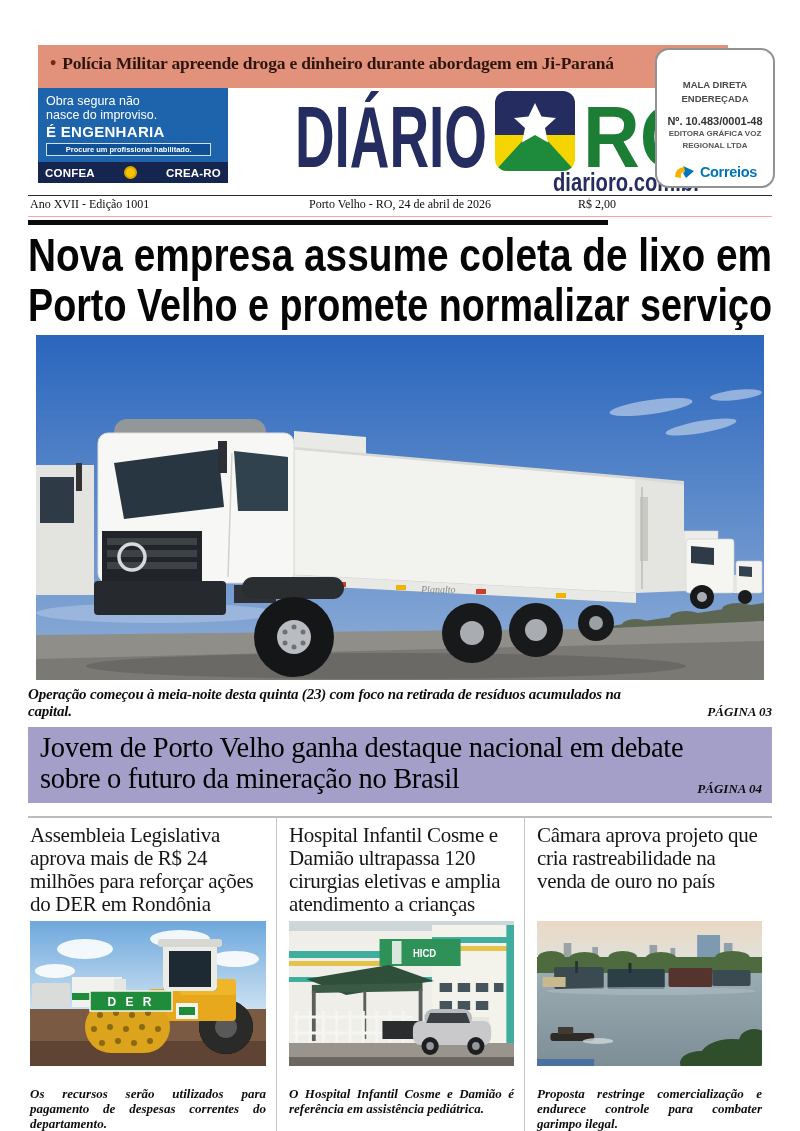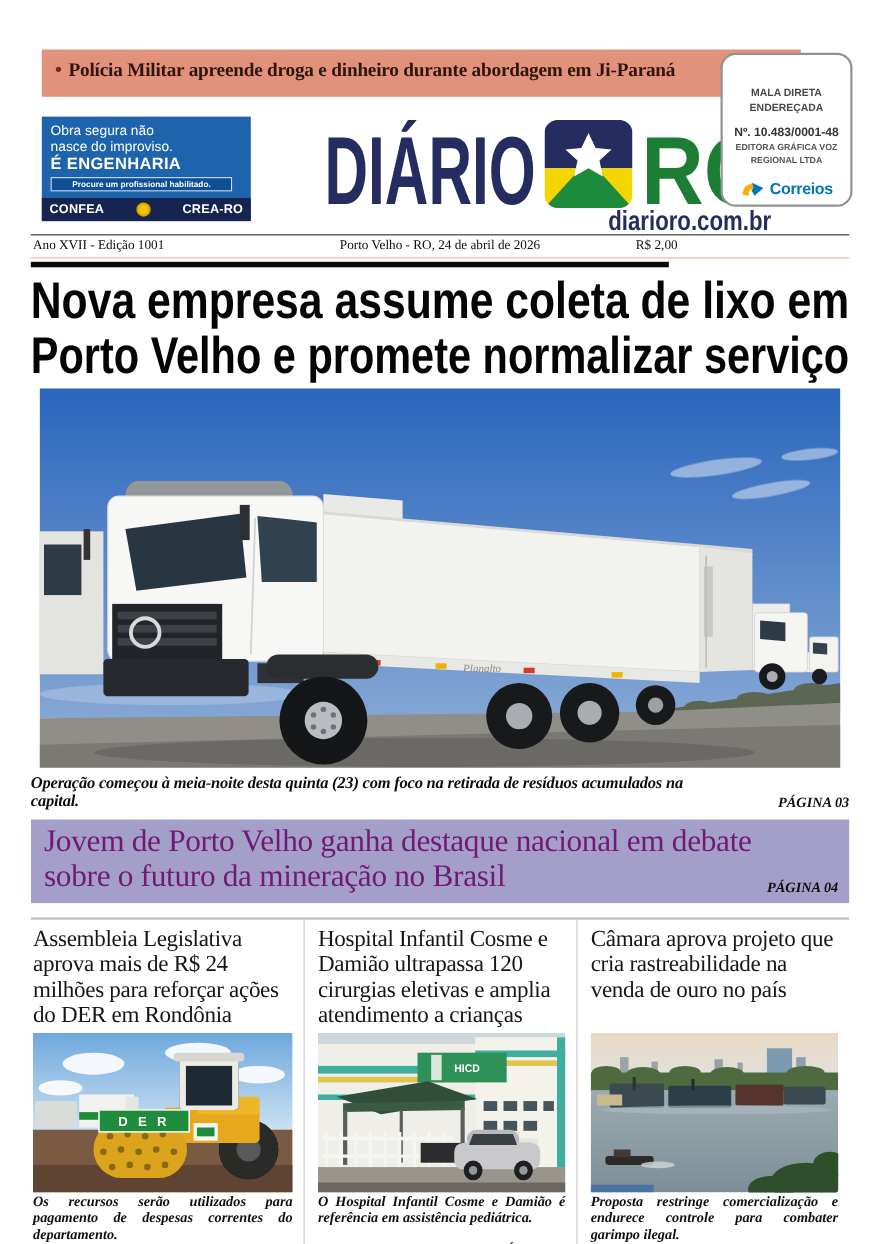--- a/index.html
+++ b/index.html
@@ -7,21 +7,21 @@
   body { font-family:"Liberation Serif", serif; color:#0d0d0d; }
   .page { position:relative; width:800px; height:1131px; background:#fff; padding:45px 28px 0; overflow:hidden; }
 
   
   .top-banner { position:relative; margin-left:10px; width:690px; height:43px; background:#e2927b; padding:8px 12px 0; }
   .top-banner .bullet { color:#7e2413; font-weight:bold; font-size:18px; margin-right:6px; }
   .top-banner .bn-text { font-size:17.5px; font-weight:bold; color:#2e150d; letter-spacing:-0.2px; }
   .top-banner .bn-page { position:absolute; right:10px; bottom:3px; font-size:12.5px; font-weight:bold; font-style:italic; color:#701a75; }
 
   
-  .masthead-row { display:flex; margin-top:18px; margin-left:10px; height:95px; }
+  .masthead-row { display:flex; margin-top:0; margin-left:10px; height:95px; }
   .ad-box { width:190px; height:95px; background:#1e64ad; color:#fff; font-family:"Liberation Sans",sans-serif; padding:6px 8px 0; display:flex; flex-direction:column; position:relative; }
   .ad-box .l1 { font-size:12.5px; line-height:1.12; }
   .ad-box .l3 { font-size:15px; font-weight:bold; letter-spacing:.3px; margin-top:1px; }
   .ad-box .tagline { margin-top:3px; background:#0e4f96; border:1px solid #cfe0f2; font-size:7.5px; font-weight:bold; text-align:center; padding:1px 0; width:95%; }
   .ad-box .ad-footer { position:absolute; left:0; right:0; bottom:0; height:21px; background:#16254f; display:flex; align-items:center; justify-content:space-between; padding:0 7px; }
   .ad-box .ad-footer span { font-size:11.5px; font-weight:bold; letter-spacing:.2px; }
   .crea-badge { width:13px; height:13px; border-radius:50%; background:#f7c400; border:2px solid #d8a900; }
 
   .logo-wrap { flex:1; display:flex; justify-content:center; align-items:flex-start; padding-top:3px; }
 
@@ -45,32 +45,32 @@
   .lead-headline { display:block; margin-top:3px; }
 
   
   .lead-photo { display:block; margin:5px 0 0 8px; }
   .lead-caption-row { display:flex; justify-content:space-between; align-items:flex-end; margin-top:6px; min-height:26px; }
   .lead-caption { font-size:15px; font-weight:bold; font-style:italic; letter-spacing:-0.2px; max-width:640px; }
   .page-ref { font-size:13px; font-weight:bold; font-style:italic; white-space:nowrap; }
 
   
   .highlight-banner { position:relative; margin-top:7px; background:#a49fc9; padding:5px 60px 8px 12px; min-height:72px; }
-  .highlight-banner .hb-text { font-size:28.5px; line-height:1.1; color:#701a75; letter-spacing:-0.3px; }
+  .highlight-banner .hb-text { font-size:28.5px; line-height:1.1; color:#000000; letter-spacing:-0.3px; }
   .highlight-banner .page-ref { position:absolute; right:10px; bottom:6px; }
 
   .col-rule { margin-top:13px; border-top:2px solid #bcbcbc; }
 
   
   .columns { display:grid; grid-template-columns:1fr 1fr 1fr; margin-top:0; }
   .col { padding:6px 10px 0 2px; }
   .col + .col { border-left:1px solid #c6c6c6; padding-left:12px; }
   .col h3 { font-size:21px; line-height:1.1; font-weight:500; letter-spacing:-0.3px; color:#161616; min-height:94px; }
   .col .col-photo { display:block; width:100%; height:145px; margin-top:3px; }
-  .col .col-caption { font-size:13px; font-weight:bold; font-style:italic; line-height:1.18; text-align:justify; margin-top:0; }
+  .col .col-caption { font-size:13px; font-weight:bold; font-style:italic; line-height:1.18; text-align:justify; margin-top:20px; }
   .col .page-ref { display:block; text-align:right; margin-top:15px; font-size:12.5px; }
 </style>
 </head>
 <body>
 
 <div class="page">
 
   <div class="top-banner">
     <span class="bullet">•</span><span class="bn-text">Polícia Militar apreende droga e dinheiro durante abordagem em Ji-Paraná</span>
     <span class="bn-page">PÁG. 06</span>

